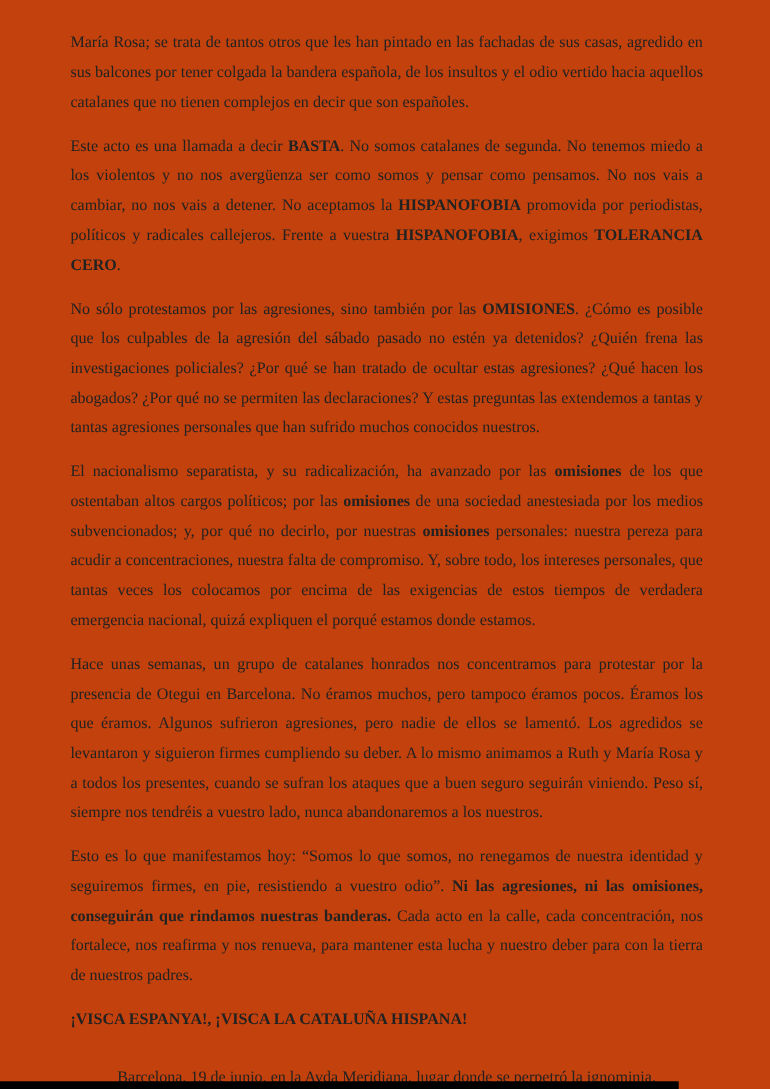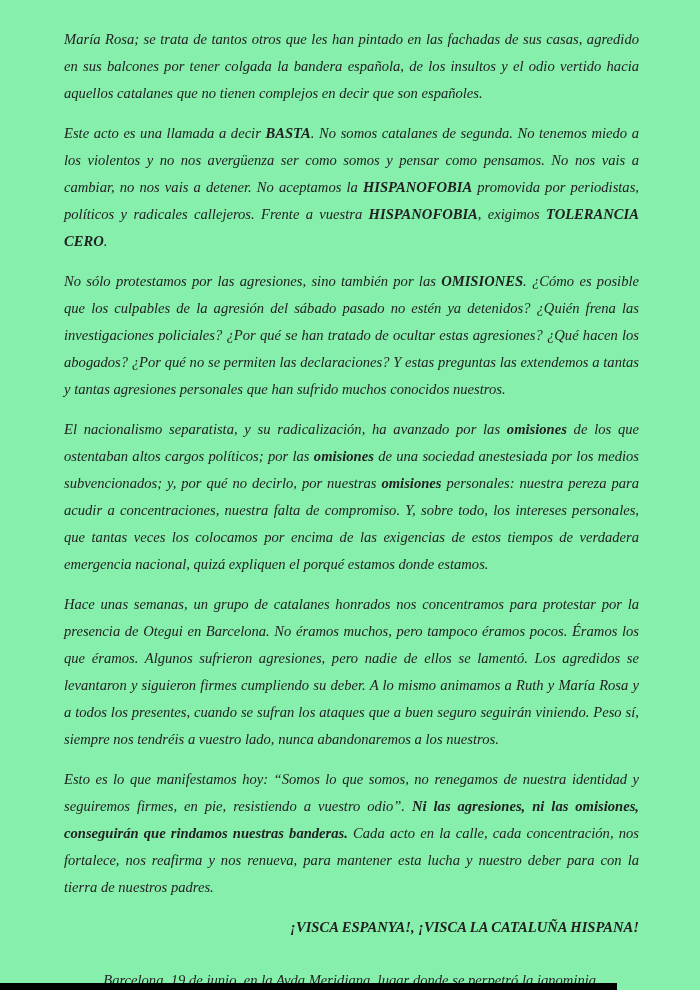--- a/index.html
+++ b/index.html
@@ -25,42 +25,42 @@
   }
   p.body-para {
     margin: 0 0 13px 0;
     line-height: 27px;
     text-align: justify;
     text-justify: inter-word;
   }
   p.heading-para {
     margin: 0 0 26px 0;
     line-height: 27px;
-    text-align: right;
+    text-align: left;
     font-weight: 700;
   }
   p.footer-para {
     margin: 0;
     line-height: 27px;
     text-align: center;
   }
   b { font-weight: 700; }
   .scan-bar {
     position: absolute;
     left: 0;
     bottom: 0;
     width: 617px;
     height: 7px;
     background: #000000;
   }
 </style>
 </head>
 <body>
 
-<div class="page" style="background: #86efac; color: rgb(34, 34, 34); font-style: italic;">
+<div class="page" style="background: #c2410c; color: rgb(34, 34, 34);">
   <p class="body-para"><span>María Rosa; se trata de tantos otros que les han pintado en las fachadas de sus casas, agredido en sus balcones por tener colgada la bandera española, de los insultos y el odio vertido hacia aquellos catalanes que no tienen complejos en decir que son españoles.</span></p>
   <p class="body-para"><span>Este acto es una llamada a decir </span><b>BASTA</b><span>. No somos catalanes de segunda. No tenemos miedo a los violentos y no nos avergüenza ser como somos y pensar como pensamos. No nos vais a cambiar, no nos vais a detener. No aceptamos la </span><b>HISPANOFOBIA</b><span> promovida por periodistas, políticos y radicales callejeros. Frente a vuestra </span><b>HISPANOFOBIA</b><span>, exigimos </span><b>TOLERANCIA CERO</b><span>.</span></p>
   <p class="body-para"><span>No sólo protestamos por las agresiones, sino también por las </span><b>OMISIONES</b><span>. ¿Cómo es posible que los culpables de la agresión del sábado pasado no estén ya detenidos? ¿Quién frena las investigaciones policiales? ¿Por qué se han tratado de ocultar estas agresiones? ¿Qué hacen los abogados? ¿Por qué no se permiten las declaraciones? Y estas preguntas las extendemos a tantas y tantas agresiones personales que han sufrido muchos conocidos nuestros.</span></p>
   <p class="body-para"><span>El nacionalismo separatista, y su radicalización, ha avanzado por las </span><b>omisiones</b><span> de los que ostentaban altos cargos políticos; por las </span><b>omisiones</b><span> de una sociedad anestesiada por los medios subvencionados; y, por qué no decirlo, por nuestras </span><b>omisiones</b><span> personales: nuestra pereza para acudir a concentraciones, nuestra falta de compromiso. Y, sobre todo, los intereses personales, que tantas veces los colocamos por encima de las exigencias de estos tiempos de verdadera emergencia nacional, quizá expliquen el porqué estamos donde estamos.</span></p>
   <p class="body-para"><span>Hace unas semanas, un grupo de catalanes honrados nos concentramos para protestar por la presencia de Otegui en Barcelona. No éramos muchos, pero tampoco éramos pocos. Éramos los que éramos. Algunos sufrieron agresiones, pero nadie de ellos se lamentó. Los agredidos se levantaron y siguieron firmes cumpliendo su deber. A lo mismo animamos a Ruth y María Rosa y a todos los presentes, cuando se sufran los ataques que a buen seguro seguirán viniendo. Peso sí, siempre nos tendréis a vuestro lado, nunca abandonaremos a los nuestros.</span></p>
   <p class="body-para"><span>Esto es lo que manifestamos hoy: “Somos lo que somos, no renegamos de nuestra identidad y seguiremos firmes, en pie, resistiendo a vuestro odio”. </span><b>Ni las agresiones, ni las omisiones, conseguirán que rindamos nuestras banderas.</b><span> Cada acto en la calle, cada concentración, nos fortalece, nos reafirma y nos renueva, para mantener esta lucha y nuestro deber para con la tierra de nuestros padres.</span></p>
   <p class="heading-para"><b>¡VISCA ESPANYA!, ¡VISCA LA CATALUÑA HISPANA!</b></p>
   <p class="footer-para"><span>Barcelona, 19 de junio, en la Avda Meridiana, lugar donde se perpetró la ignominia.</span></p>
 </div>
 

